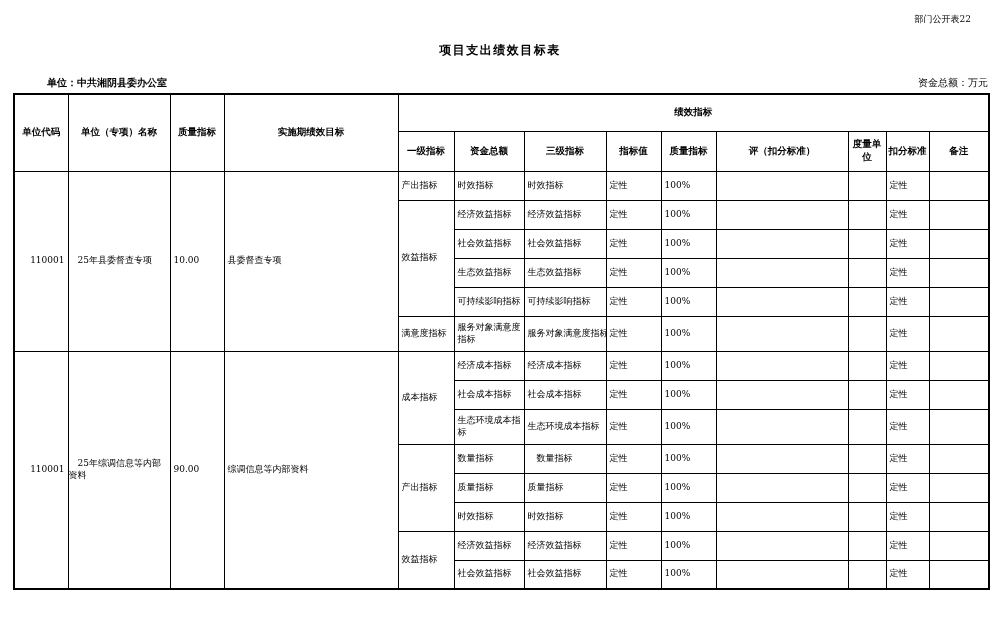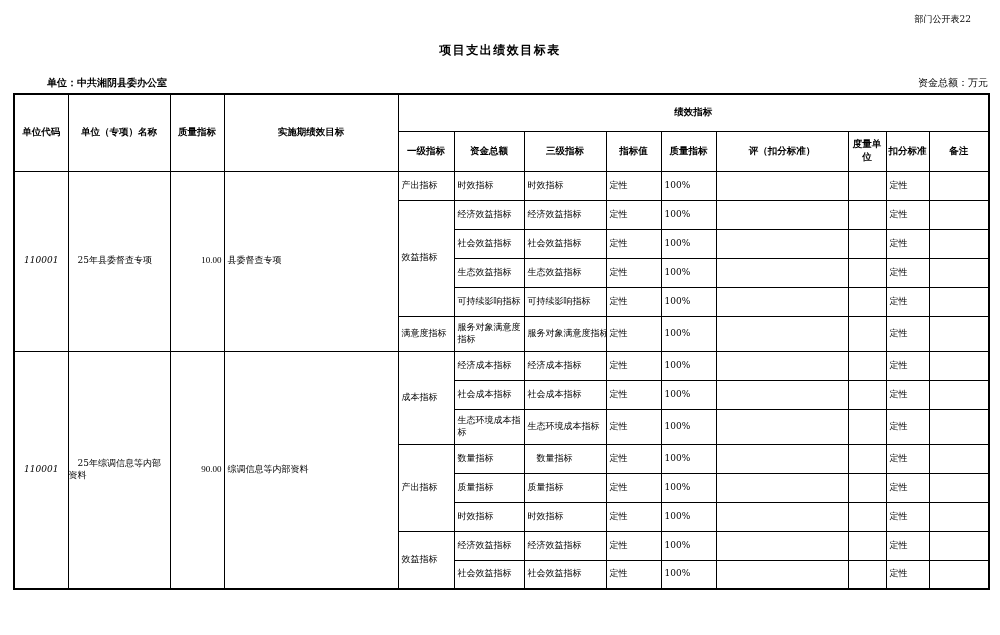--- a/index.html
+++ b/index.html
@@ -43,22 +43,22 @@
     text-align:center; padding:1px 2px; line-height:1.35;margin-top:47px;
   }
   td {
     font-size:9px; line-height:1.3;
     text-align:left; padding:1px 3px;
   }
   tr.hrow1 { height:37px; }
   tr.hrow2 { height:40px; }
   tbody tr { height:29px; }
   tbody tr.tall { height:35px;margin-top:48px; }
-  td.c-center { text-align:center;font-style:italic; }
-  td.c-right  { text-align:right; padding-right:2px;font-family:Liberation Serif, serif; }
+  td.c-center { text-align:right; }
+  td.c-right  { text-align:left; padding-right:2px; }
   td.name-cell { text-indent:1em; padding:1px 0; }
   td.nowrap { white-space:nowrap; }
 </style>
 </head>
 <body>
 
 <div class="corner-label">部门公开表22</div>
 <div class="doc-title">项目支出绩效目标表</div>
 <div class="meta-row">
   <span class="meta-unit">单位：中共湘阴县委办公室</span>

